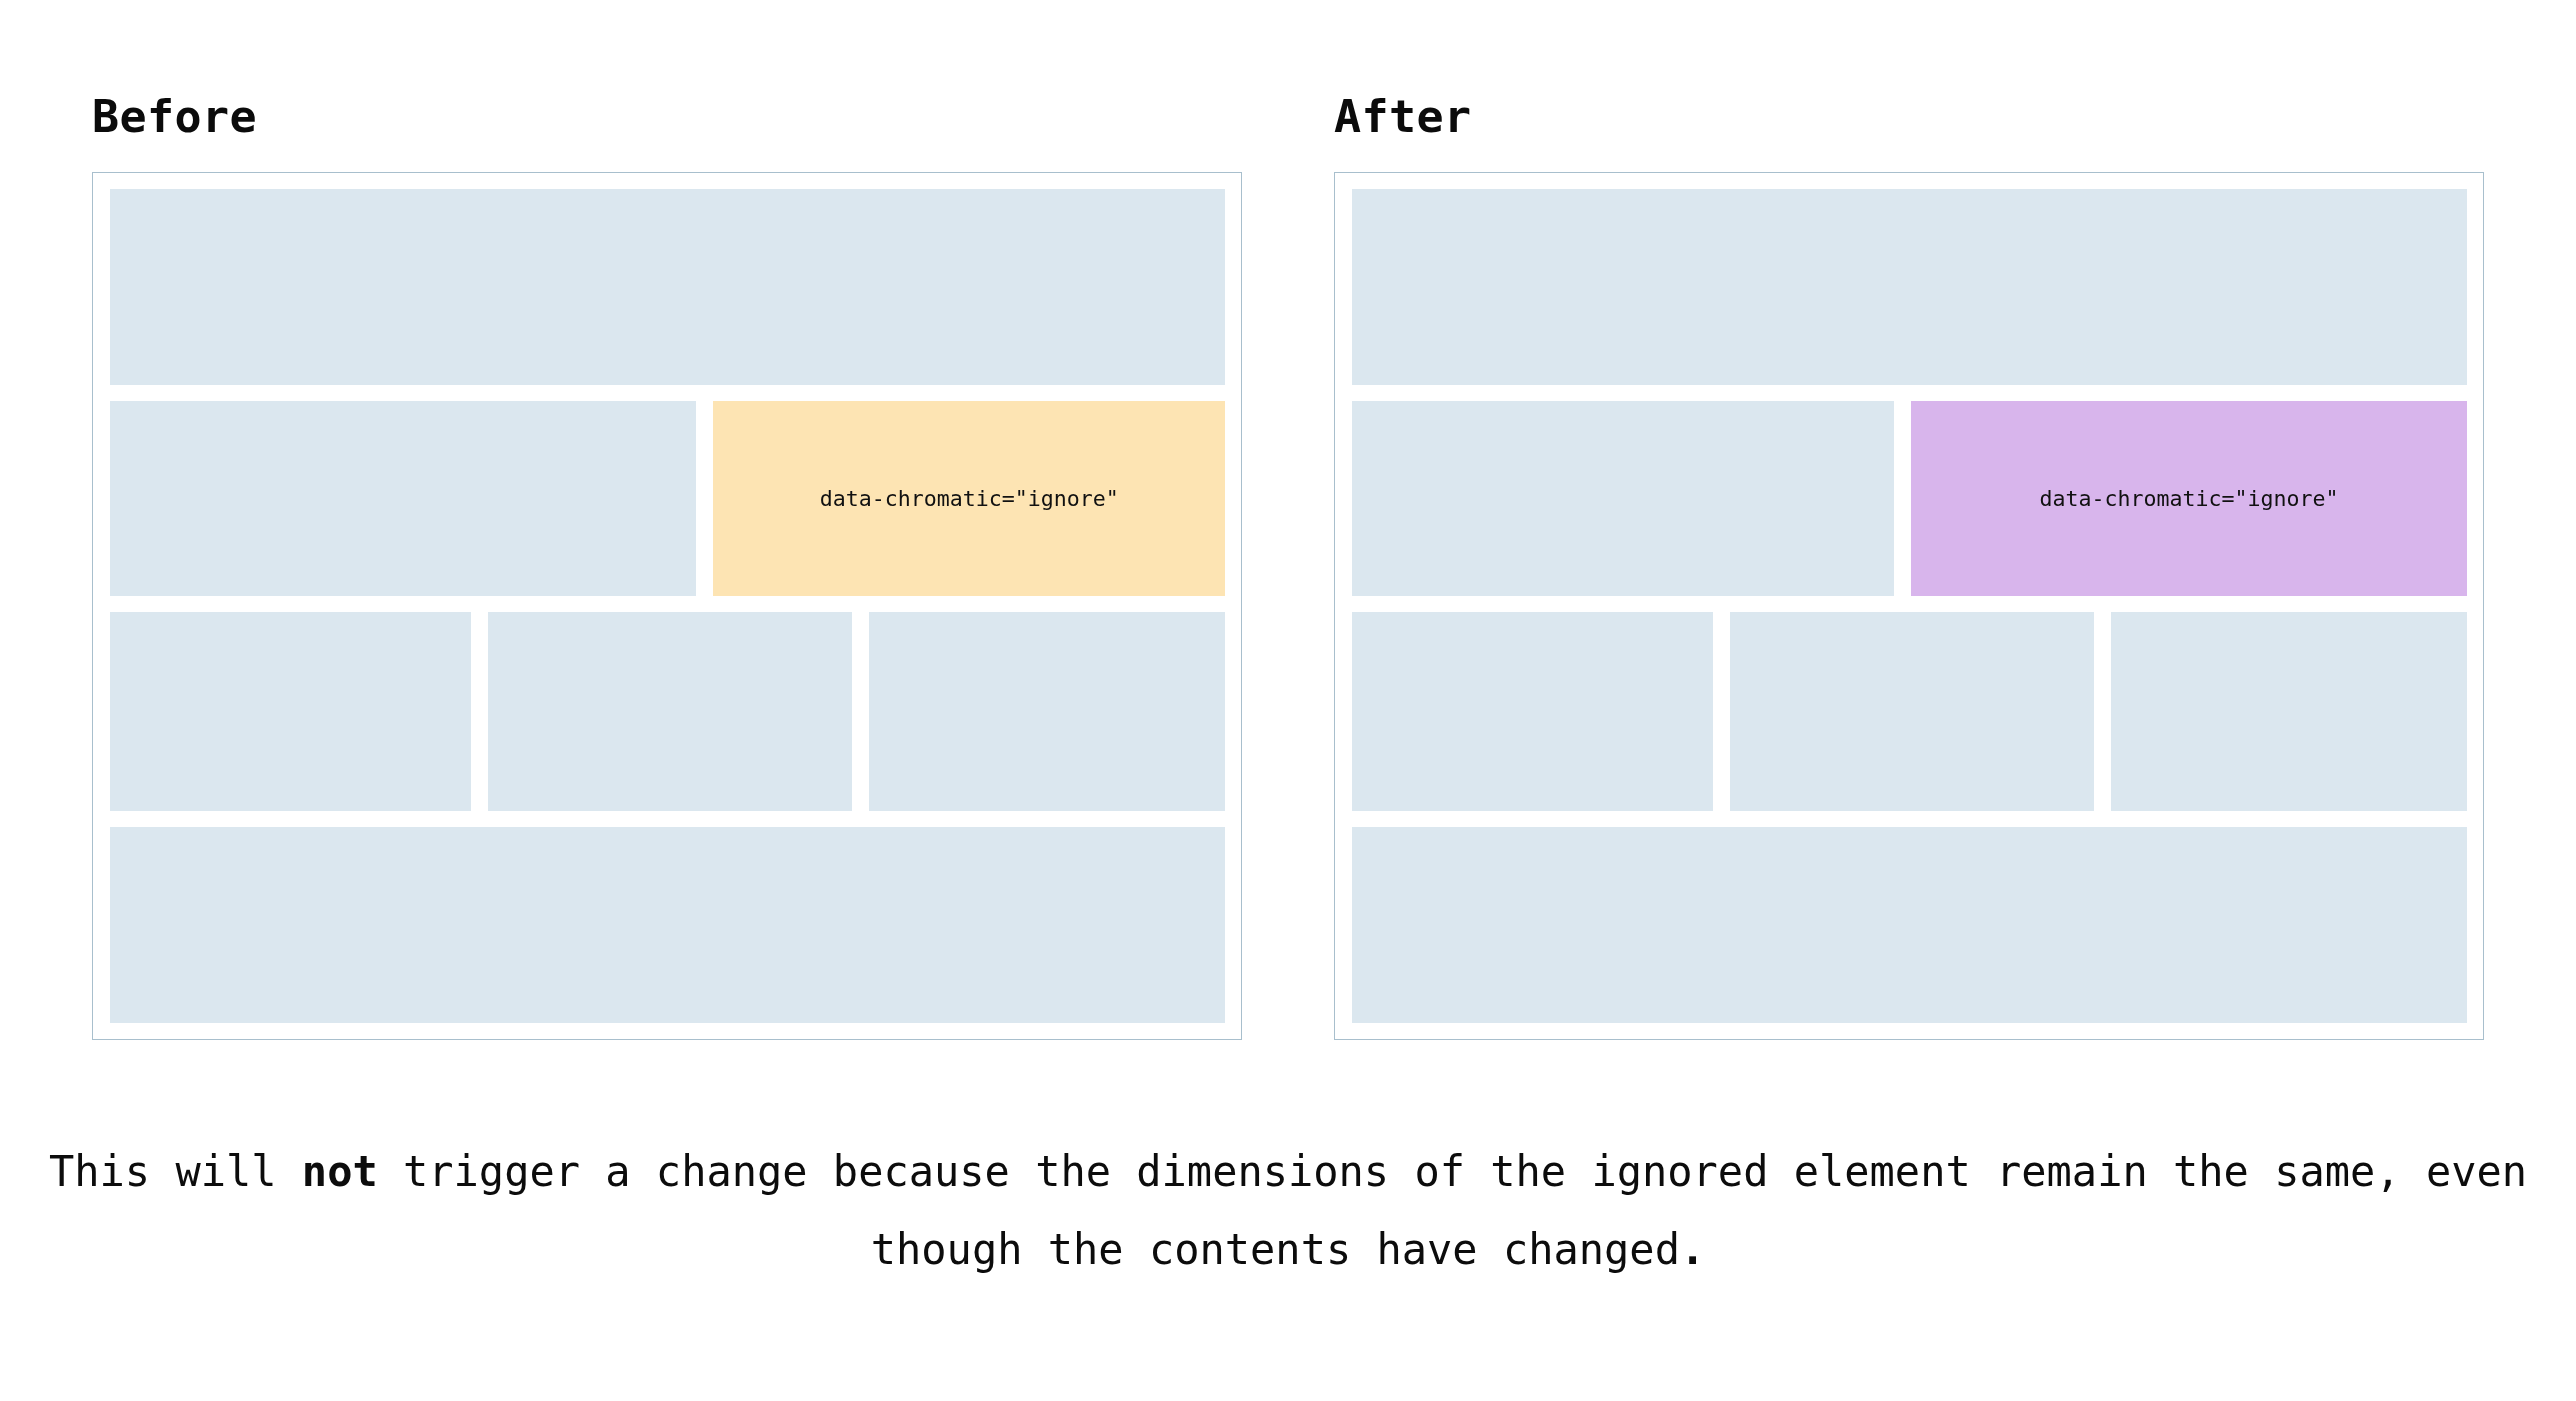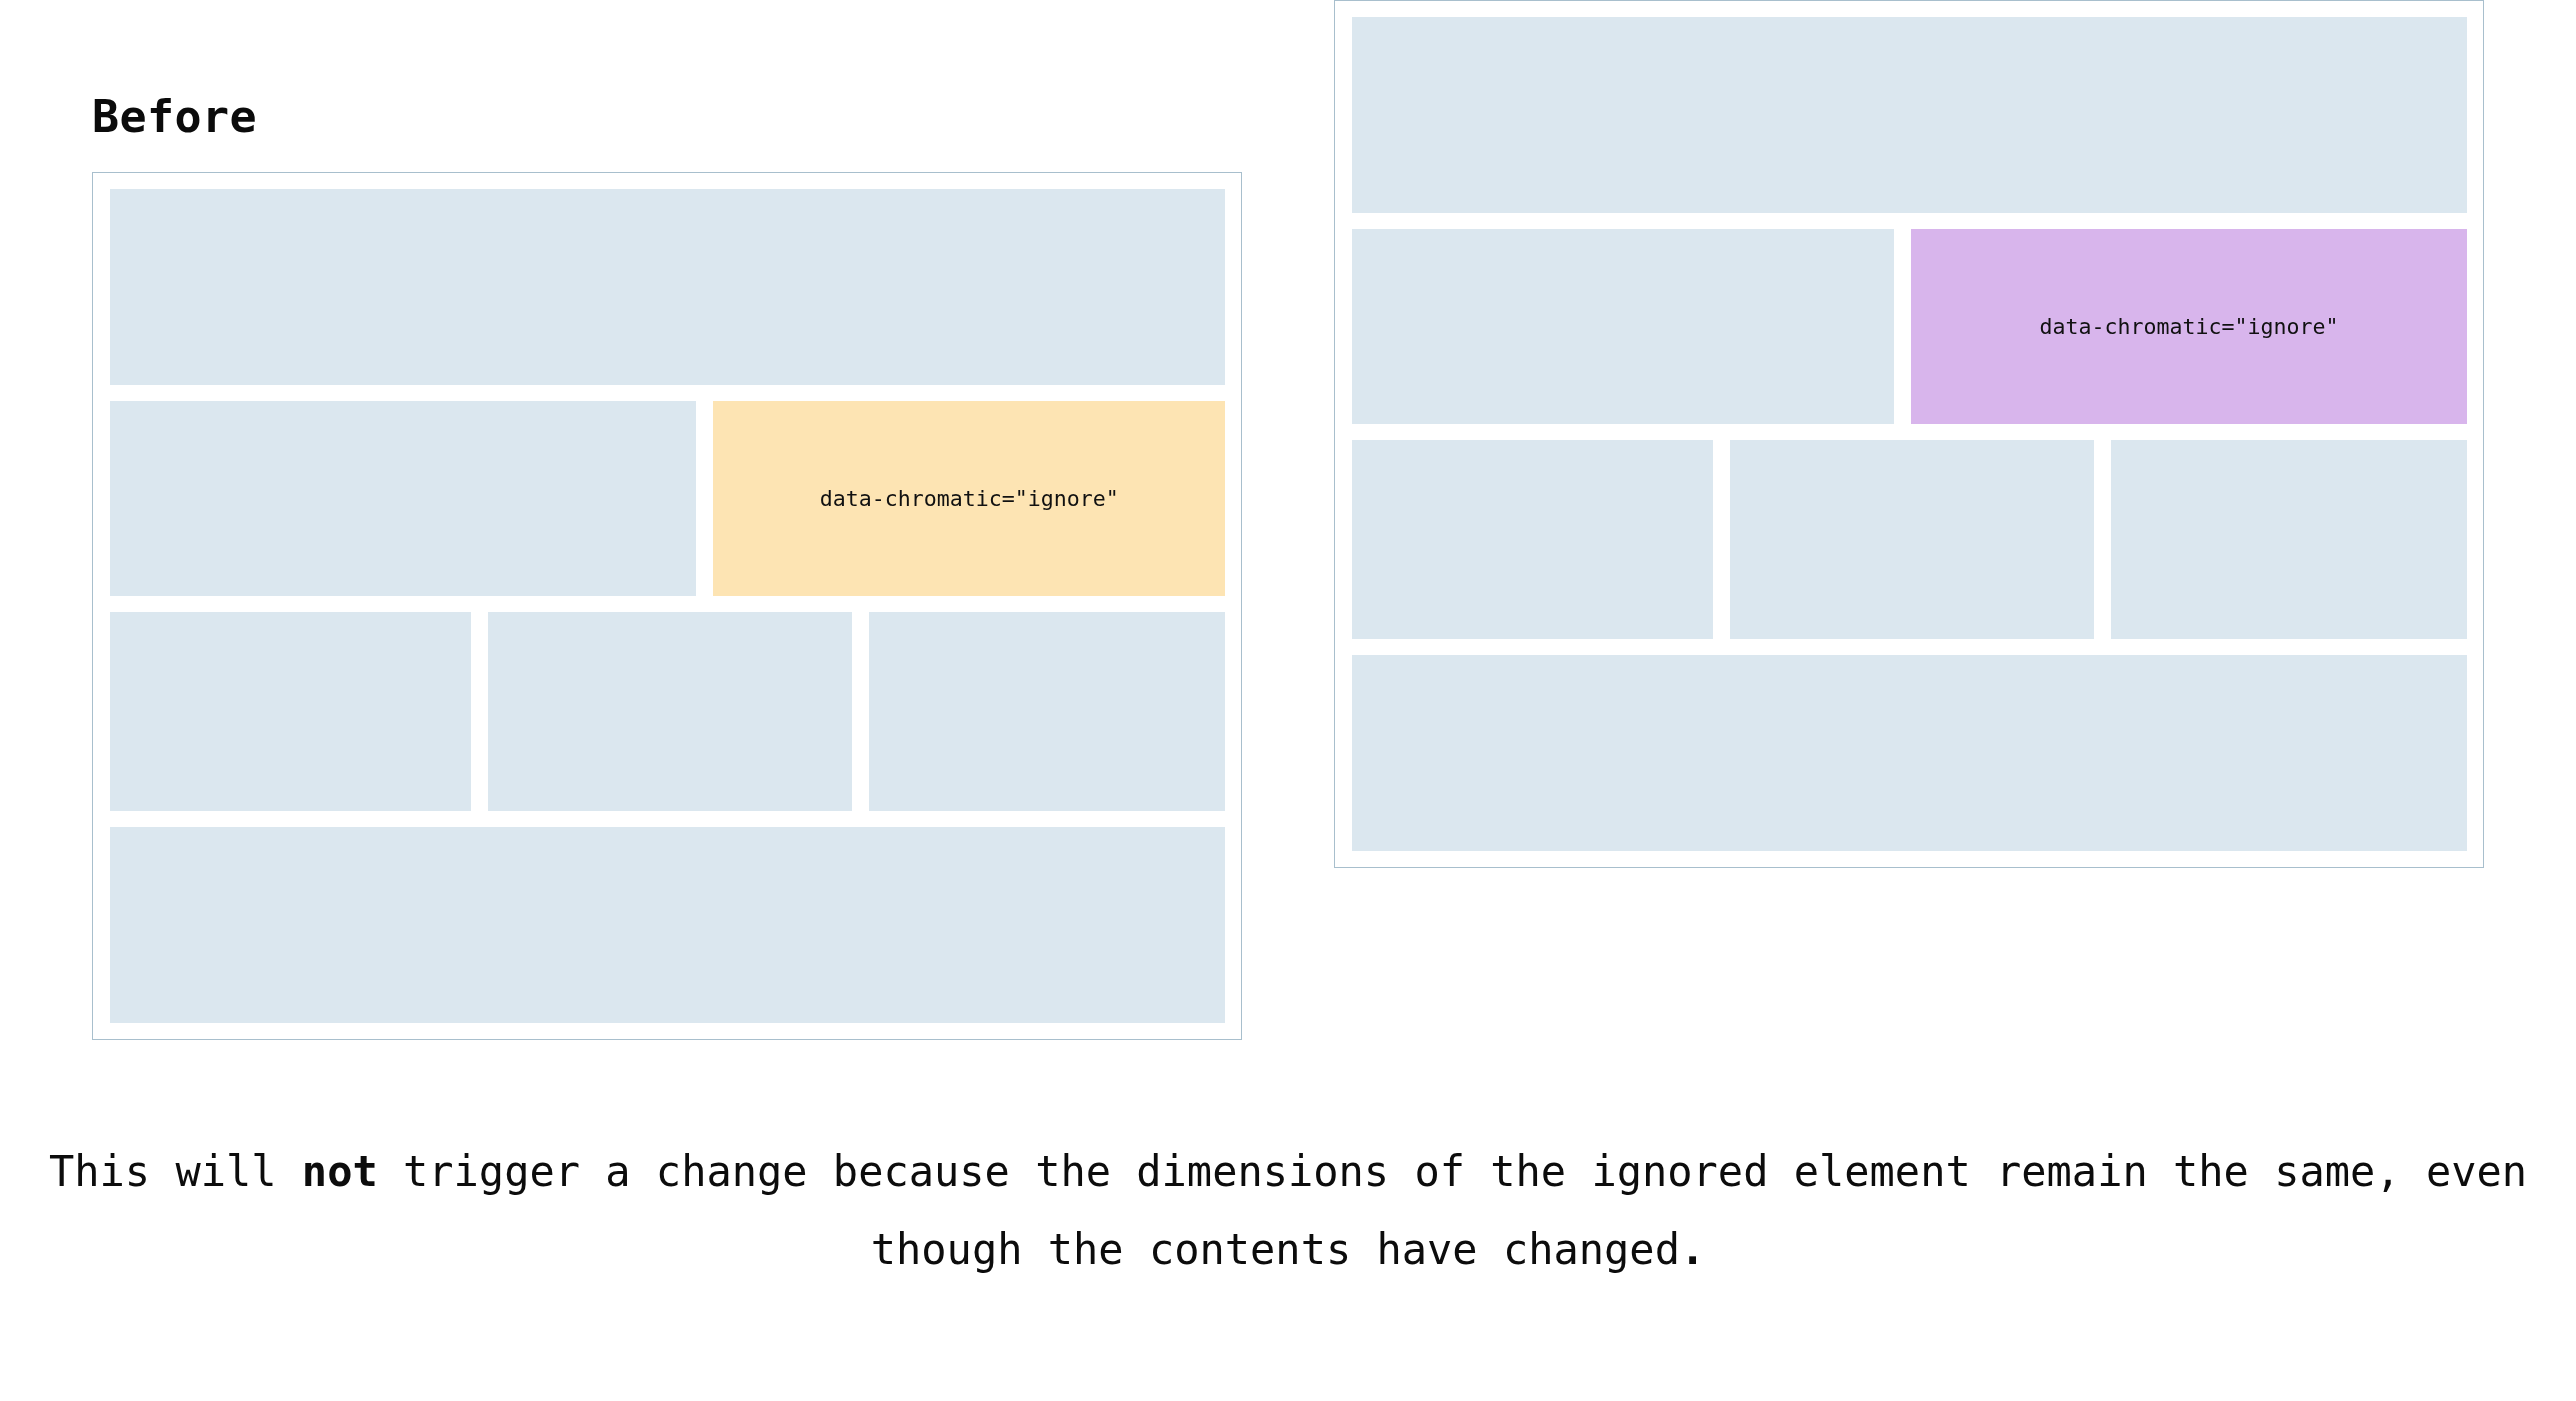--- a/index.html
+++ b/index.html
@@ -166,20 +166,21 @@
 
           <div class="srow row-4">
             <div class="blk blk-full" style="background: rgb(219, 231, 239);"></div>
           </div>
 
         </div>
       </div>
     </div>
 
     <div class="panel-col after">
+      <div class="panel-title">After</div>
 
       <div class="panel-frame" style="border-color: rgb(168, 191, 205);">
         <div class="stack">
 
           <div class="srow row-1">
             <div class="blk blk-full" style="background: rgb(219, 231, 239);"></div>
           </div>
 
           <div class="srow row-2">
             <div class="blk r2-left" style="background: rgb(219, 231, 239);"></div>

